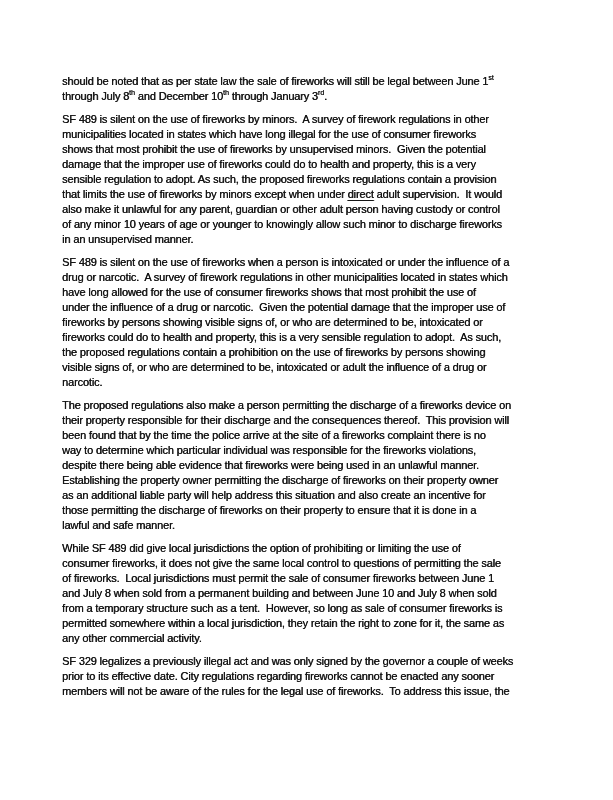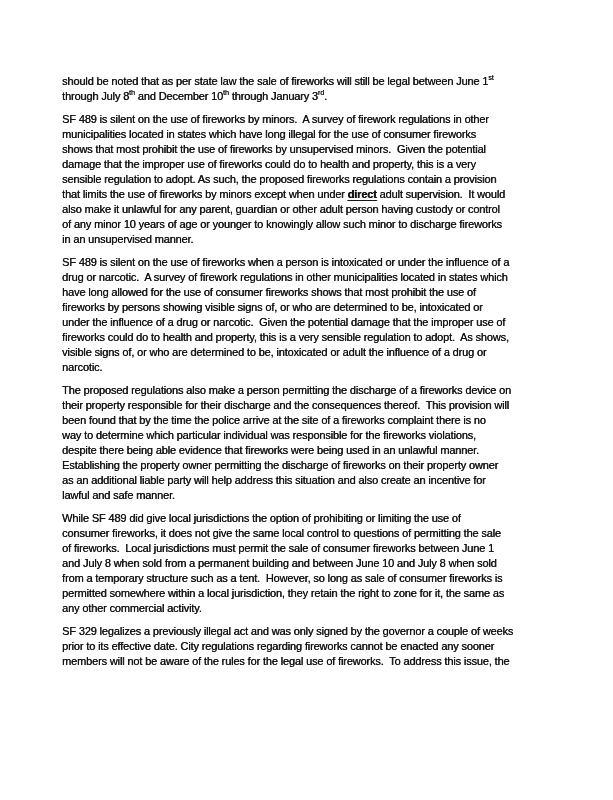--- a/index.html
+++ b/index.html
@@ -44,21 +44,20 @@
   }
   sup {
     font-size: 7px;
     line-height: 0;
     vertical-align: super;
     letter-spacing: 0;
   }
   u {
     text-decoration: underline;
     text-underline-offset: 1.5px;
-    font-weight: bold;
   }
 </style>
 </head>
 <body>
 
 <div class="page">
   <div class="content">
       <p class="para">
         <span class="line">should be noted that as per state law the sale of fireworks will still be legal between June 1<sup>st</sup></span>
         <span class="line">through July 8<sup>th</sup> and December 10<sup>th</sup> through January 3<sup>rd</sup>.</span>
@@ -71,34 +70,36 @@
         <span class="line">sensible regulation to adopt. As such, the proposed fireworks regulations contain a provision</span>
         <span class="line">that limits the use of fireworks by minors except when under <u>direct</u> adult supervision.  It would</span>
         <span class="line">also make it unlawful for any parent, guardian or other adult person having custody or control</span>
         <span class="line">of any minor 10 years of age or younger to knowingly allow such minor to discharge fireworks</span>
         <span class="line">in an unsupervised manner.</span>
       </p>
       <p class="para">
         <span class="line">SF 489 is silent on the use of fireworks when a person is intoxicated or under the influence of a</span>
         <span class="line">drug or narcotic.  A survey of firework regulations in other municipalities located in states which</span>
         <span class="line">have long allowed for the use of consumer fireworks shows that most prohibit the use of</span>
+        <span class="line">under the influence of a drug or narcotic.  Given the potential damage that the improper use of</span>
         <span class="line">fireworks by persons showing visible signs of, or who are determined to be, intoxicated or</span>
-        <span class="line">under the influence of a drug or narcotic.  Given the potential damage that the improper use of</span>
-        <span class="line">fireworks could do to health and property, this is a very sensible regulation to adopt.  As shows,</span>
+        <span class="line">fireworks could do to health and property, this is a very sensible regulation to adopt.  As such,</span>
+        <span class="line">the proposed regulations contain a prohibition on the use of fireworks by persons showing</span>
         <span class="line">visible signs of, or who are determined to be, intoxicated or adult the influence of a drug or</span>
         <span class="line">narcotic.</span>
       </p>
       <p class="para">
         <span class="line">The proposed regulations also make a person permitting the discharge of a fireworks device on</span>
         <span class="line">their property responsible for their discharge and the consequences thereof.  This provision will</span>
         <span class="line">been found that by the time the police arrive at the site of a fireworks complaint there is no</span>
         <span class="line">way to determine which particular individual was responsible for the fireworks violations,</span>
         <span class="line">despite there being able evidence that fireworks were being used in an unlawful manner.</span>
         <span class="line">Establishing the property owner permitting the discharge of fireworks on their property owner</span>
         <span class="line">as an additional liable party will help address this situation and also create an incentive for</span>
+        <span class="line">those permitting the discharge of fireworks on their property to ensure that it is done in a</span>
         <span class="line">lawful and safe manner.</span>
       </p>
       <p class="para">
         <span class="line">While SF 489 did give local jurisdictions the option of prohibiting or limiting the use of</span>
         <span class="line">consumer fireworks, it does not give the same local control to questions of permitting the sale</span>
         <span class="line">of fireworks.  Local jurisdictions must permit the sale of consumer fireworks between June 1</span>
         <span class="line">and July 8 when sold from a permanent building and between June 10 and July 8 when sold</span>
         <span class="line">from a temporary structure such as a tent.  However, so long as sale of consumer fireworks is</span>
         <span class="line">permitted somewhere within a local jurisdiction, they retain the right to zone for it, the same as</span>
         <span class="line">any other commercial activity.</span>

